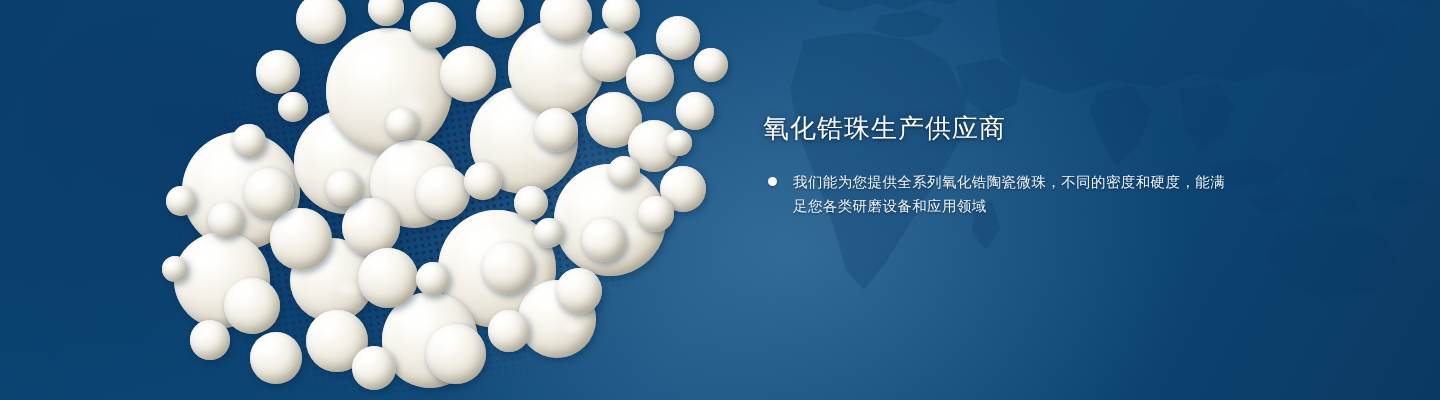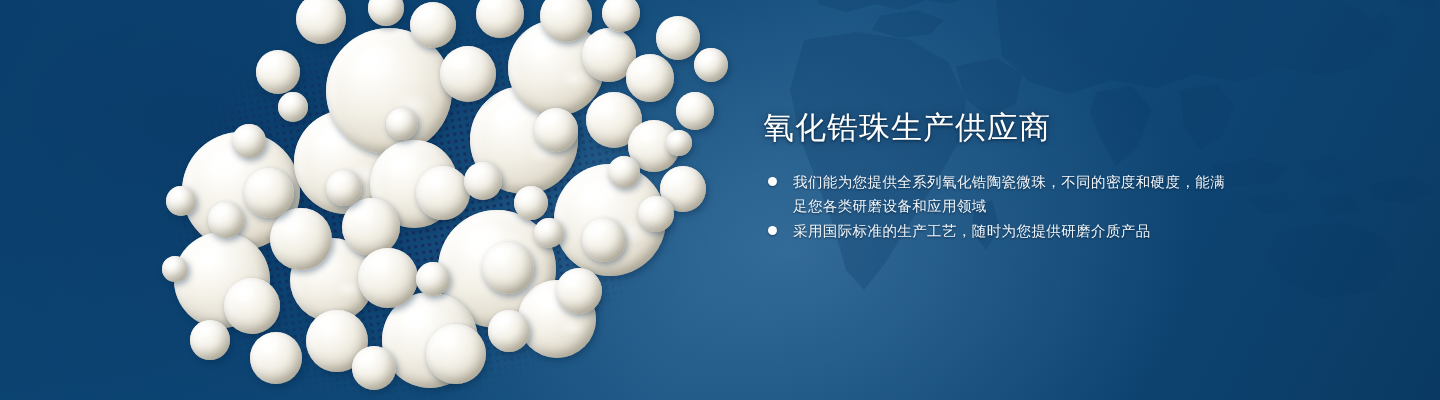--- a/index.html
+++ b/index.html
@@ -67,21 +67,21 @@
     left:54%; top:50%; width:30%; height:22%;
     border-radius:50%;
     background:radial-gradient(ellipse at 50% 50%, rgba(255,255,255,.55) 0%, rgba(255,255,255,0) 72%);
   }
 
   
   .copy{
     position:absolute; left:763px; top:108px; width:470px;
   }
   .headline{
-    font-size:31px; line-height:40px; font-weight:400; color:#ffffff;
+    font-size:26px; line-height:40px; font-weight:400; color:#ffffff;
     letter-spacing:1px;
     text-shadow:0 1px 3px rgba(3,26,48,.75), 0 0 10px rgba(3,26,48,.35);
     white-space:nowrap;
   }
   .bullets{ list-style:none; margin-top:22px; }
   .bullet{
     position:relative; padding-left:30px;
     font-size:14.5px; line-height:24px; color:#f2f6fa;
     margin-bottom:1px;
     text-shadow:0 1px 2px rgba(3,26,48,.65);
@@ -204,20 +204,16 @@
   </div>
 
   <div class="copy">
     <h1 class="headline">氧化锆珠生产供应商</h1>
 
     <ul class="bullets">
       <li class="bullet">
         <span class="dot"></span>
         <span class="bullet-text">我们能为您提供全系列氧化锆陶瓷微珠，不同的密度和硬度，能满足您各类研磨设备和应用领域</span>
       </li>
-      <li class="bullet">
-        <span class="dot"></span>
-        <span class="bullet-text">采用国际标准的生产工艺，随时为您提供研磨介质产品</span>
-      </li>
     </ul>
   </div>
 
 </div>
 
 </body></html>

